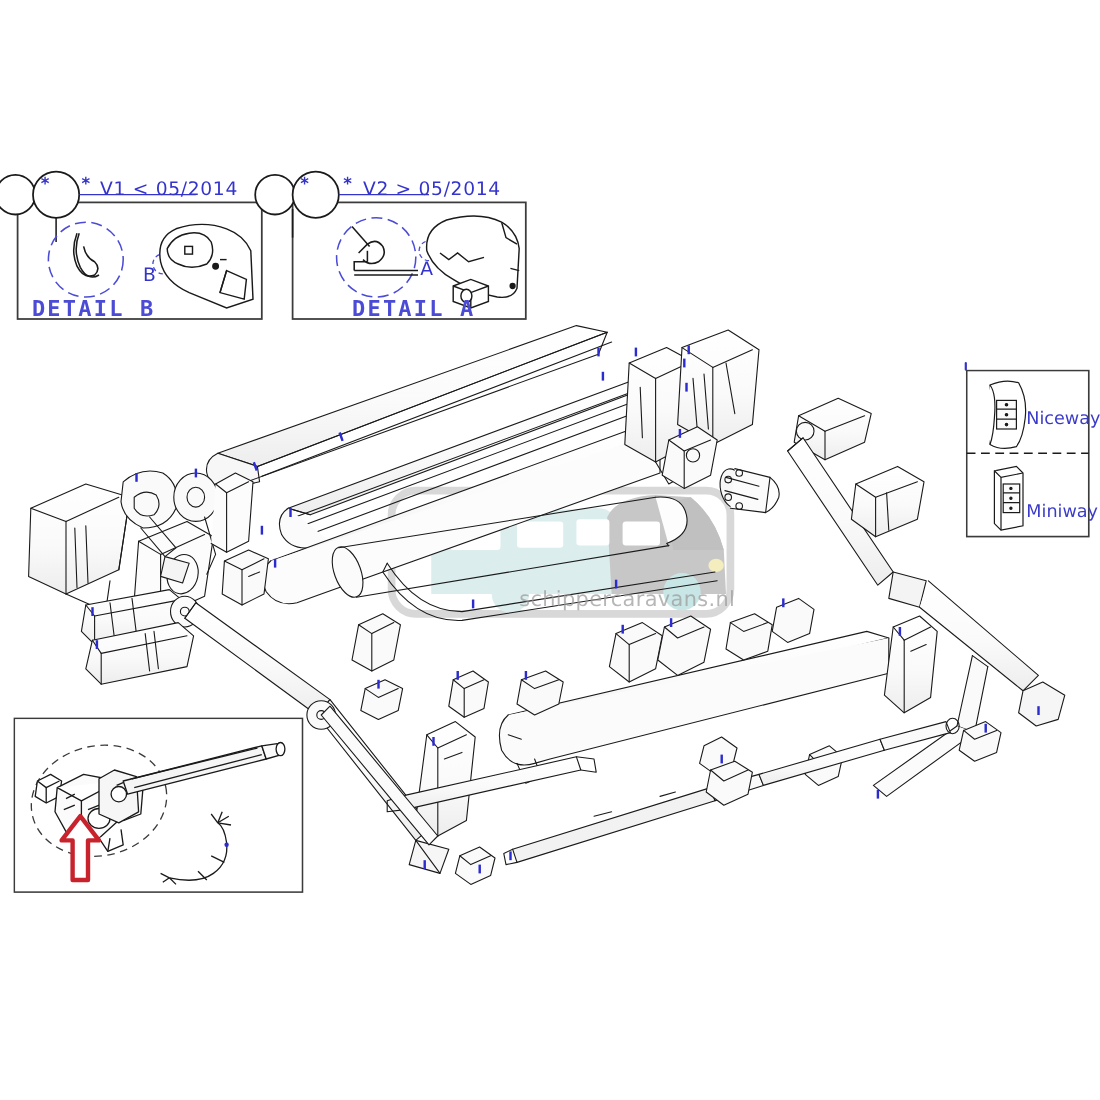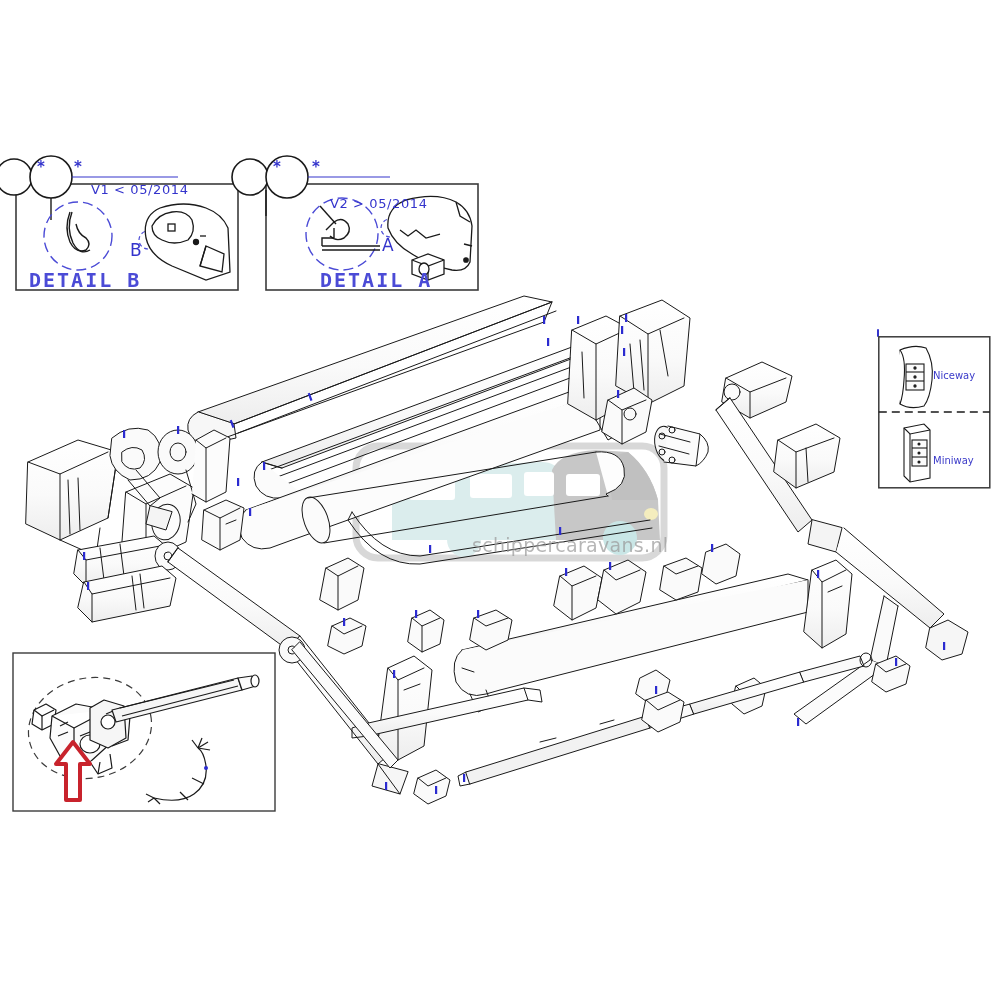--- a/index.html
+++ b/index.html
@@ -16,33 +16,33 @@
   #stage > svg{position:absolute;left:0;top:0;}
 
   
   .lbl{
     position:absolute;
     color:#3434cc;
     font-family:"DejaVu Sans", sans-serif;
     white-space:nowrap;
     pointer-events:none;
   }
-  .ver-label{font-size:13px;letter-spacing:.6px;margin-top:20px;}
+  .ver-label{font-size:17px;letter-spacing:.6px;}
   .star{font-size:15px;font-weight:700;}
   .detail-cap{
     font-family:"DejaVu Sans Mono", monospace;
     font-size:20px;letter-spacing:2px;font-weight:700;
     color:#4b4bd6;
   }
   .mark-letter{
     font-family:"DejaVu Sans", sans-serif;
     font-size:17px;color:#3434cc;
   }
   .legend-text{
-    font-size:10px;color:#3b3bc9;
+    font-size:16px;color:#3b3bc9;
     font-family:"DejaVu Sans", sans-serif;
   }
   .wm-text{
     position:absolute;
     font-family:"DejaVu Sans", sans-serif;
     font-size:19px;
     color:#9b9b9b;
     opacity:.72;
     letter-spacing:.3px;
     white-space:nowrap;
@@ -461,21 +461,21 @@
   </svg>
 
   <div class="lbl star" style="left:37px;top:158px;">*</div>
   <div class="lbl star" style="left:74px;top:158px;">*</div>
   <div class="lbl ver-label" style="left:91px;top:162px;">V1 &lt; 05/2014</div>
   <div class="detail-cap lbl" style="left:29px;top:268px;">DETAIL B</div>
   <div class="lbl mark-letter" style="left:130px;top:240px;">B</div>
 
   <div class="lbl star" style="left:273px;top:158px;">*</div>
   <div class="lbl star" style="left:312px;top:158px;">*</div>
-  <div class="lbl ver-label" style="left:330px;top:176px;">V2 &gt; 05/2014</div>
+  <div class="lbl ver-label" style="left:330px;top:162px;">V2 &gt; 05/2014</div>
   <div class="detail-cap lbl" style="left:300px;top:268px;margin-left:20px;">DETAIL A</div>
   <div class="lbl mark-letter" style="left:382px;top:235px;">A</div>
 
   <svg width="120" height="160" viewBox="0 0 120 160" style="position:absolute;left:878;top:336;">
     <rect x="0.8" y="0.8" width="111" height="151" fill="#ffffff" stroke="#3b3b3b" stroke-width="1.5"></rect>
     <path d="M0.8 76 L111.8 76" stroke="#1a1a1a" stroke-width="1.5" stroke-dasharray="8 5"></path>
 
     <g fill="#ffffff" stroke="#1a1a1a" stroke-width="1.1">
       <path d="M22 14 Q36 8 48 12 Q56 26 54 44 Q52 62 46 70 Q32 74 22 68 Q26 44 22 14 Z"></path>
       <path d="M22 14 Q28 22 26 44 Q25 60 22 68"></path>

